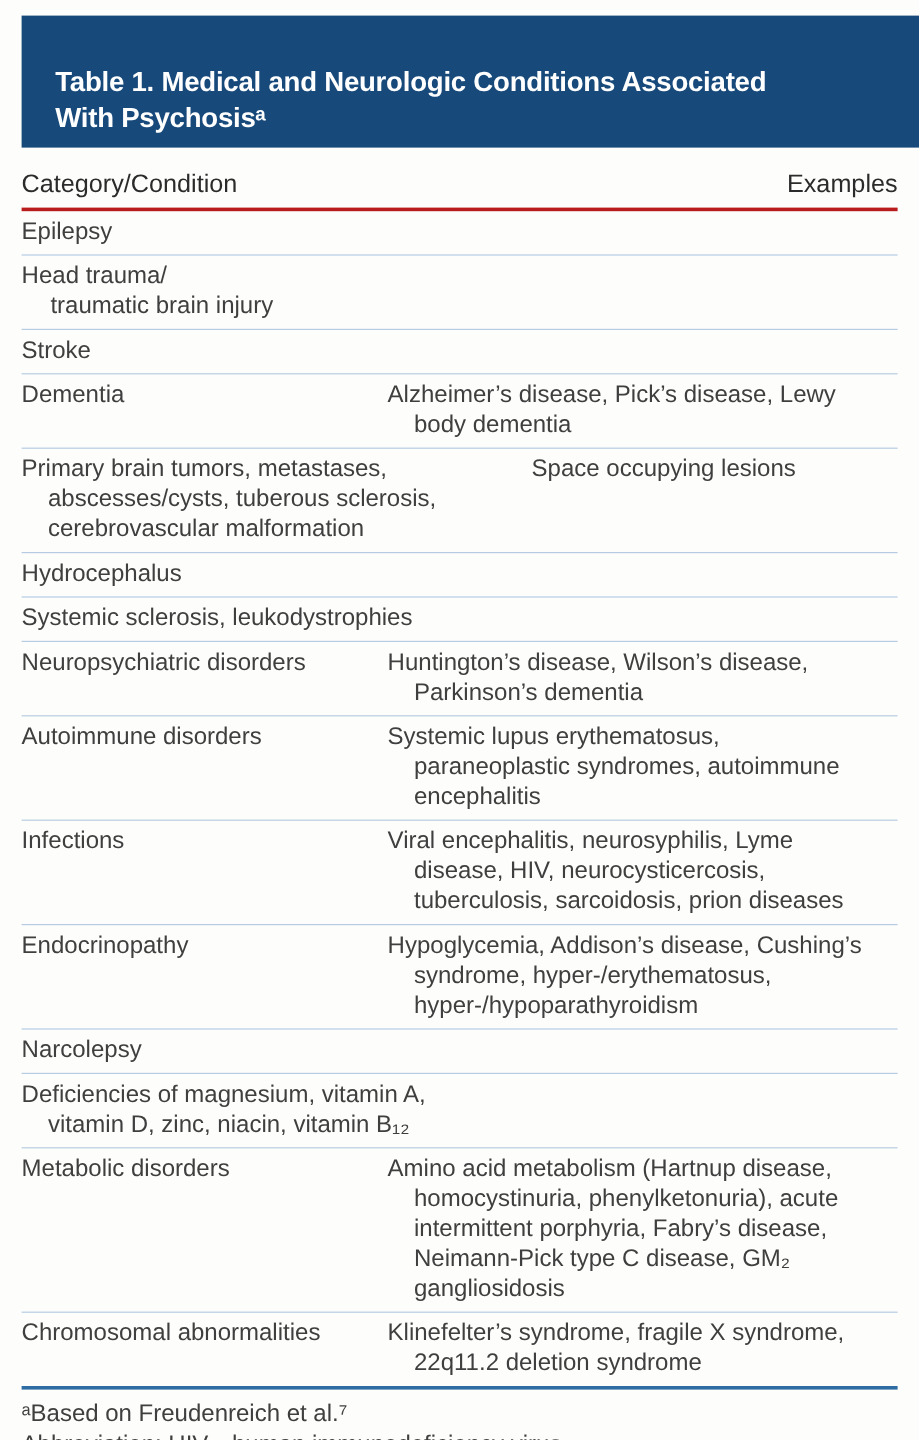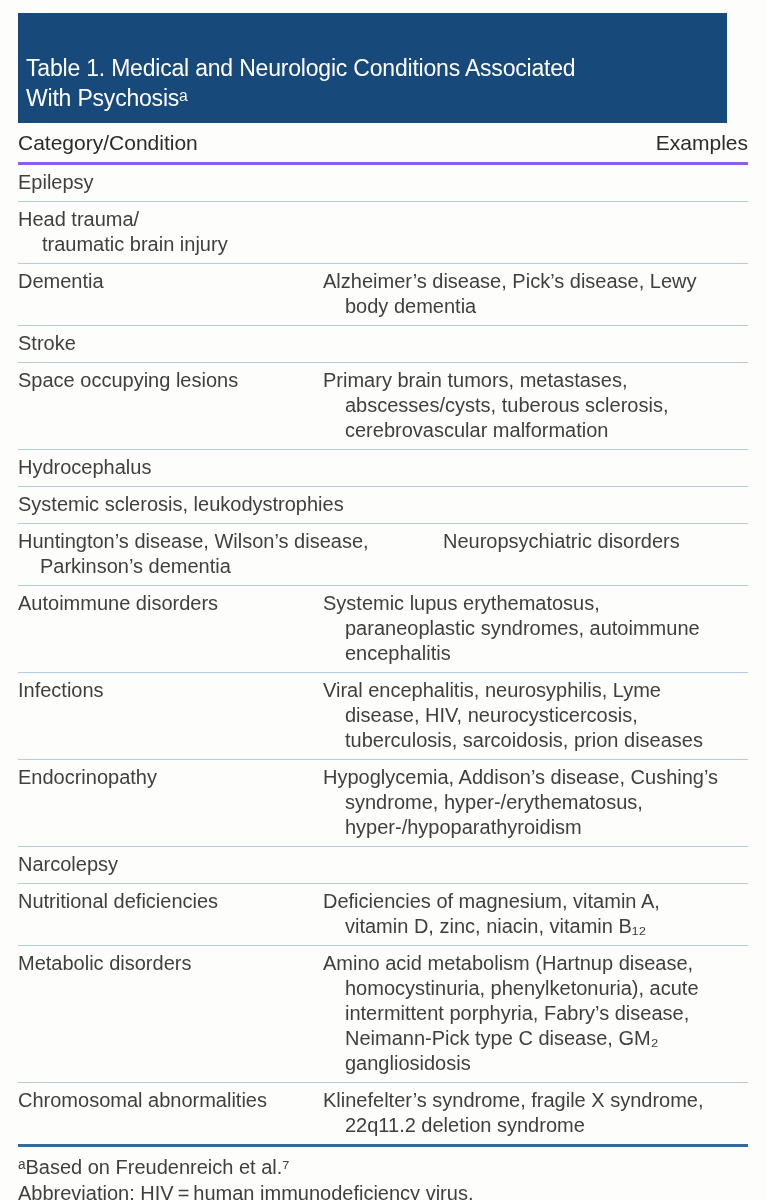--- a/index.html
+++ b/index.html
@@ -14,32 +14,32 @@
   .table-wrap {
     position: absolute;
     left: 18px;
     top: 13px;
     width: 730px;
     color: #3f3f3f;
   }
   .title-bar {
     background: #17497b;
     color: #ffffff;
-    font-weight: normal;
+    font-weight: bold;
     font-size: 23px;
     line-height: 30px;
-    padding: 10px 8px;
+    padding: 10px 28px;
     width: 693px;
     white-space: pre-line;
     letter-spacing: -0.2px;
   }
   .col-headers {
     display: flex;
-    padding: 8px 0 7px;
-    border-bottom: 3px solid #8b5cf6;
+    padding: 19px 0 7px;
+    border-bottom: 3px solid #b91c1c;
     font-size: 21px;
     color: #2b2b2b;
   }
   .col-cat { width: 305px; }
   .col-ex  { flex: 1; text-align: right; }
   .rows { border-bottom: 3px solid #2e6ca4; }
   .row {
     display: flex;
     border-bottom: 1px solid #b7cce2;
     padding: 5px 0 6px;
@@ -85,45 +85,45 @@
     <div class="row">
       <div class="cell cat">Epilepsy</div>
       <div class="cell ex"></div>
     </div>
     <div class="row">
       <div class="cell cat">Head trauma/
 traumatic brain injury</div>
       <div class="cell ex"></div>
     </div>
     <div class="row">
+      <div class="cell cat">Stroke</div>
+      <div class="cell ex"></div>
+    </div>
+    <div class="row">
       <div class="cell cat">Dementia</div>
       <div class="cell ex">Alzheimer’s disease, Pick’s disease, Lewy
 body dementia</div>
     </div>
     <div class="row">
-      <div class="cell cat">Stroke</div>
-      <div class="cell ex"></div>
-    </div>
-    <div class="row">
-      <div class="cell cat">Space occupying lesions</div>
       <div class="cell ex">Primary brain tumors, metastases,
 abscesses/cysts, tuberous sclerosis,
 cerebrovascular malformation</div>
+      <div class="cell cat">Space occupying lesions</div>
     </div>
     <div class="row">
       <div class="cell cat">Hydrocephalus</div>
       <div class="cell ex"></div>
     </div>
     <div class="row">
       <div class="cell ex">Systemic sclerosis, leukodystrophies</div>
     </div>
     <div class="row">
+      <div class="cell cat">Neuropsychiatric disorders</div>
       <div class="cell ex">Huntington’s disease, Wilson’s disease,
 Parkinson’s dementia</div>
-      <div class="cell cat">Neuropsychiatric disorders</div>
     </div>
     <div class="row">
       <div class="cell cat">Autoimmune disorders</div>
       <div class="cell ex">Systemic lupus erythematosus,
 paraneoplastic syndromes, autoimmune
 encephalitis</div>
     </div>
     <div class="row">
       <div class="cell cat">Infections</div>
       <div class="cell ex">Viral encephalitis, neurosyphilis, Lyme
@@ -134,21 +134,20 @@
       <div class="cell cat">Endocrinopathy</div>
       <div class="cell ex">Hypoglycemia, Addison’s disease, Cushing’s
 syndrome, hyper-/erythematosus,
 hyper-/hypoparathyroidism</div>
     </div>
     <div class="row">
       <div class="cell cat">Narcolepsy</div>
       <div class="cell ex"></div>
     </div>
     <div class="row">
-      <div class="cell cat">Nutritional deficiencies</div>
       <div class="cell ex">Deficiencies of magnesium, vitamin A,
 vitamin D, zinc, niacin, vitamin B₁₂</div>
     </div>
     <div class="row">
       <div class="cell cat">Metabolic disorders</div>
       <div class="cell ex">Amino acid metabolism (Hartnup disease,
 homocystinuria, phenylketonuria), acute
 intermittent porphyria, Fabry’s disease,
 Neimann-Pick type C disease, GM₂
 gangliosidosis</div>

